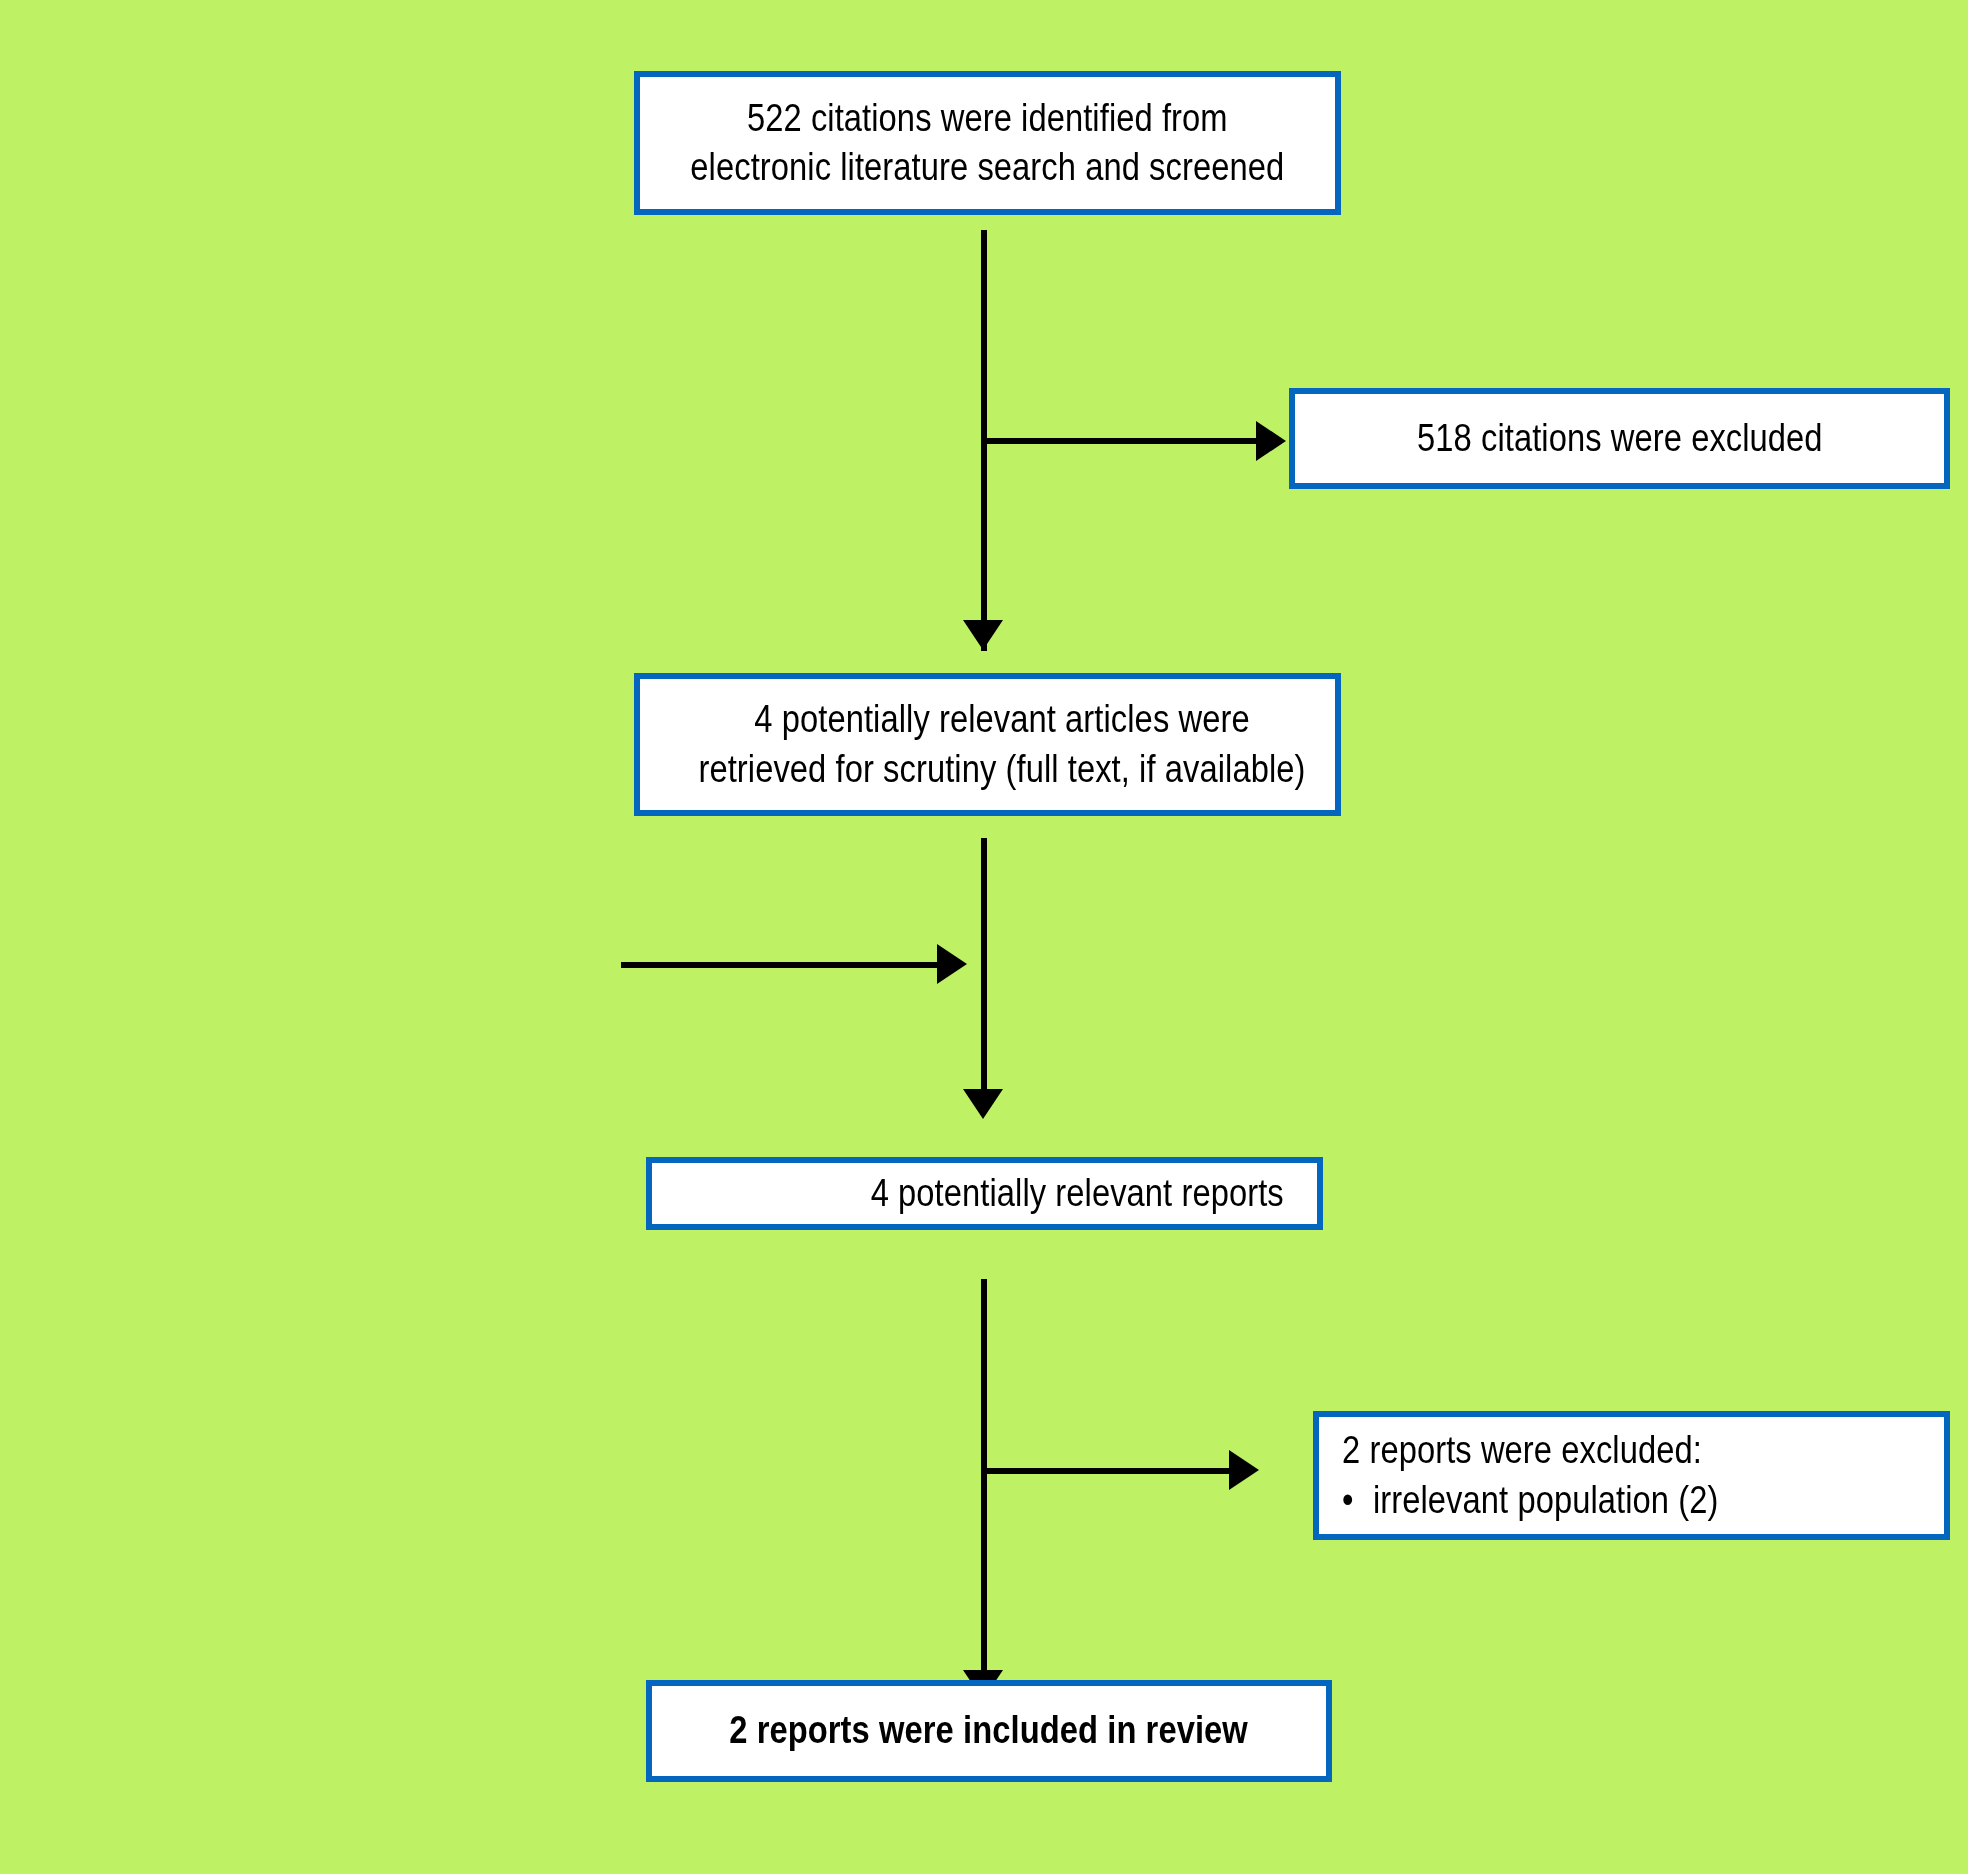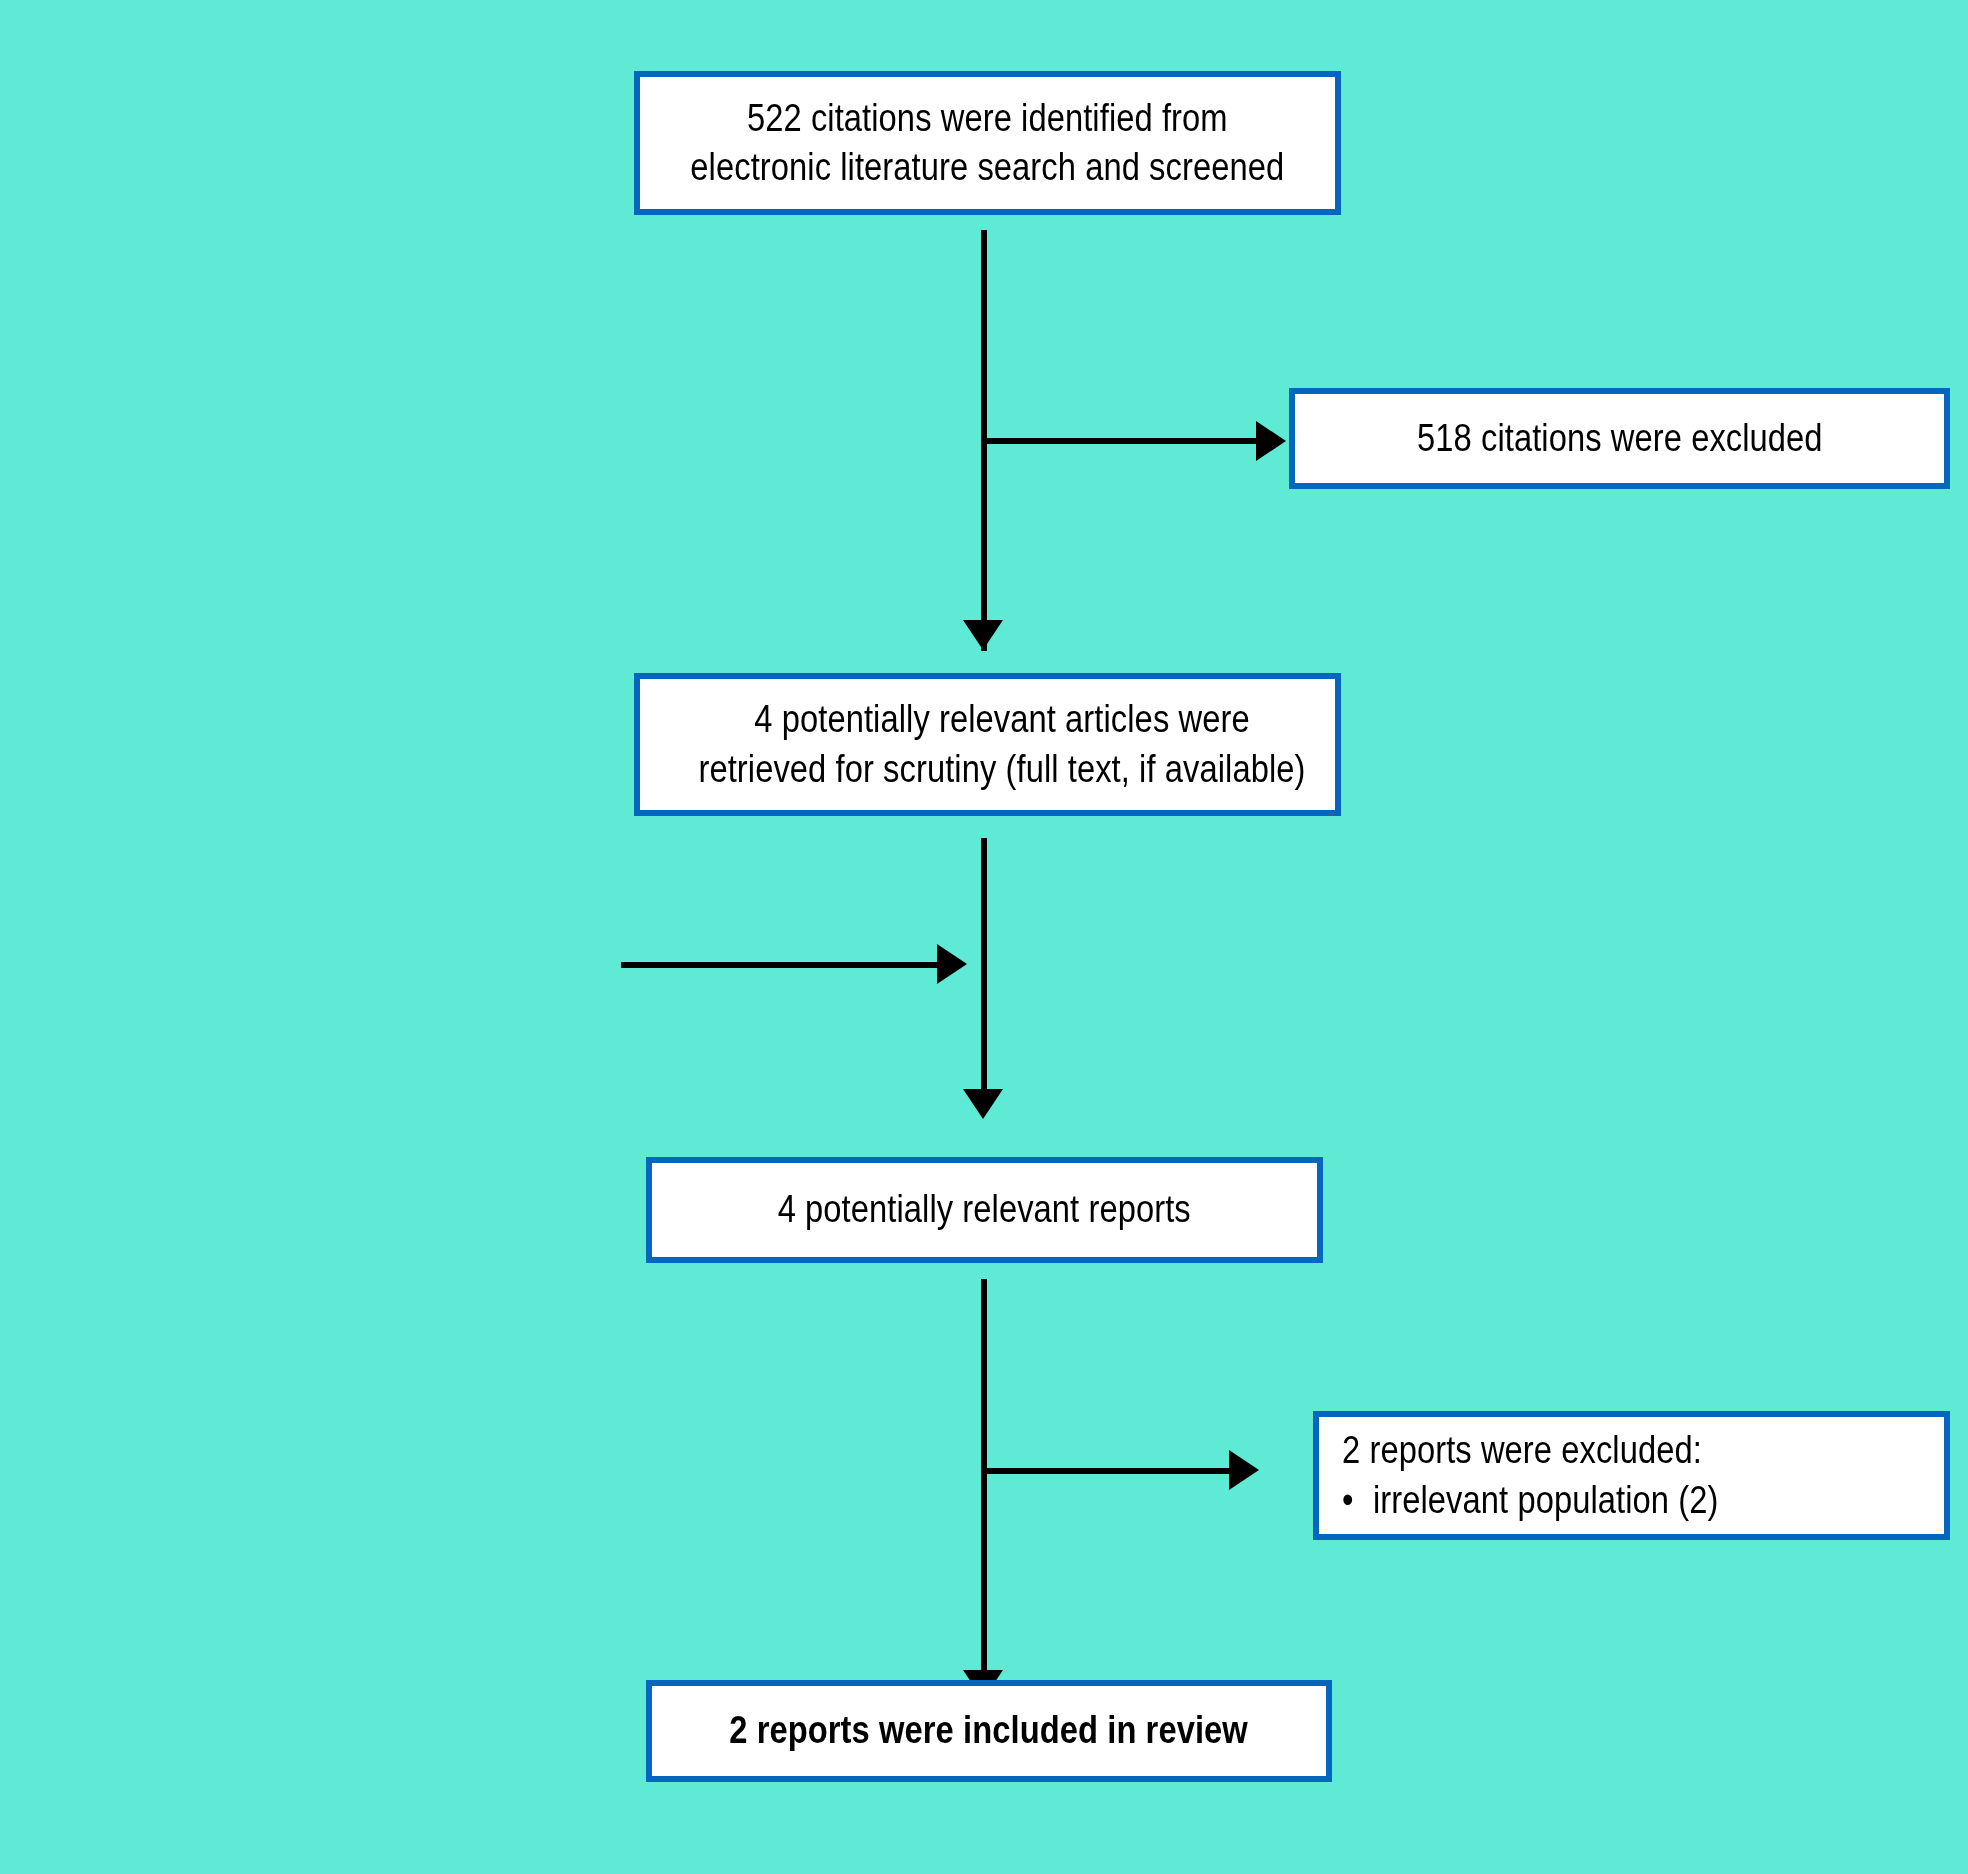--- a/index.html
+++ b/index.html
@@ -7,21 +7,21 @@
     padding: 0;
     background: #ffffff;
   }
   body {
     font-family: "Liberation Sans", sans-serif;
   }
   #canvas {
     position: relative;
     width: 1968px;
     height: 1874px;
-    background: #5eead4;
+    background: #bef264;
     overflow: hidden;
   }
   .box {
     position: absolute;
     box-sizing: border-box;
     border: 6.2px solid #0466be;
     background: #ffffff;
     display: flex;
     align-items: center;
     justify-content: center;
@@ -107,21 +107,21 @@
 <span>retrieved for scrutiny (full text, if available)</span></div>
   </div>
 
   <div class="vline" style="left:981px; top:838px; height:254px;"></div>
   <div class="arrow-down" style="left:963px; top:1089px;"></div>
 
 
   <div class="hline" style="left:621px; top:962px; width:319px;"></div>
   <div class="arrow-right" style="left:937px; top:944px;"></div>
 
-  <div class="box" style="left:646px; top:1157px; width:677px; height:106px;">
+  <div class="box" style="left:646px; top:1157px; width:677px; height:73px;justify-content:flex-end;">
     <div class="box-text"><span>4 potentially relevant reports</span></div>
   </div>
 
   <div class="vline" style="left:981px; top:1279px; height:397px;"></div>
   <div class="arrow-down" style="left:963px; top:1670px;"></div>
 
   <div class="hline" style="left:981px; top:1468px; width:251px;"></div>
   <div class="arrow-right" style="left:1229px; top:1450px;"></div>
 
   <div class="box align-left" style="left:1313px; top:1411px; width:637px; height:129px;">

